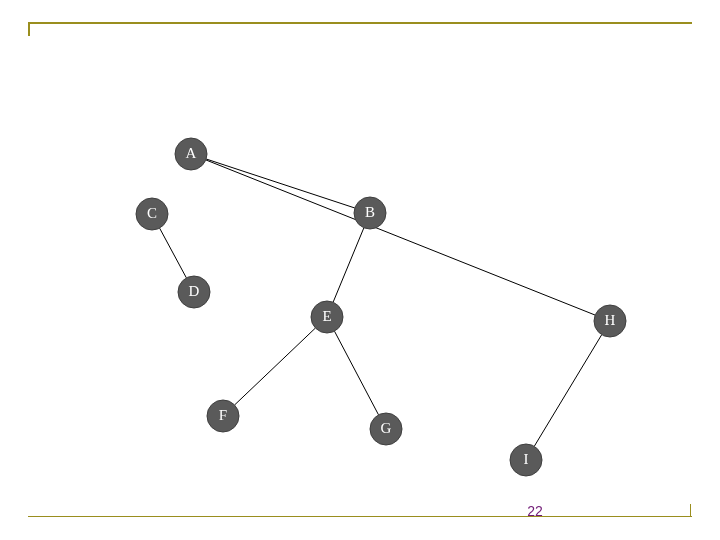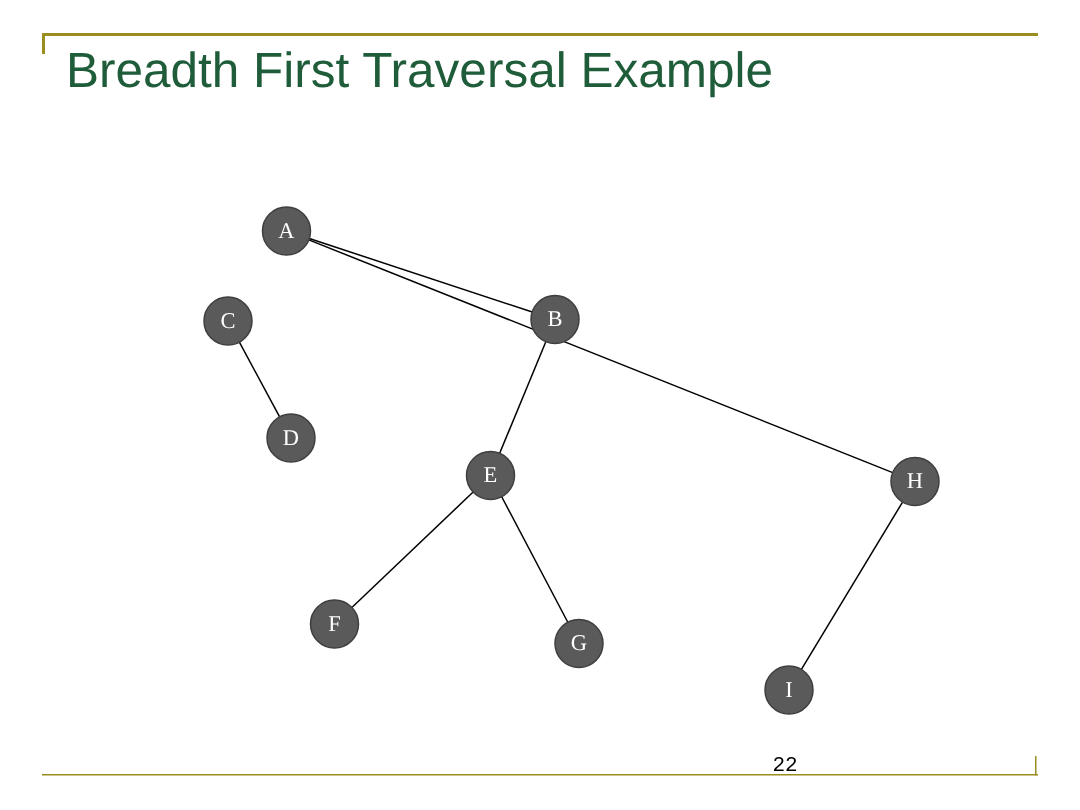--- a/index.html
+++ b/index.html
@@ -88,34 +88,34 @@
   .node-circle {
     fill: #5a5a5a;
     stroke: #3f3f3f;
     stroke-width: 1;
   }
   .page-number {
     position: absolute;
     left: 515px;
     top: 503px;
     width: 40px;
-    font-family: Liberation Mono, monospace;
+    text-align: center;
+    font-family: Liberation Sans, sans-serif;
     font-size: 14px;
-    color: #000000;
+    color: #701a75;
   }
 </style>
 </head>
 <body>
 
 <div id="slide">
 
   <div class="rule-top"></div>
   <div class="rule-top-left"></div>
 
-  <div class="title">Breadth First Traversal Example</div>
 
   <svg id="graph" viewBox="0 0 720 540" xmlns="http://www.w3.org/2000/svg">
     <g id="edges">
         <line x1="206.19582588282128" y1="159.00868003958914" x2="354.8041741171787" y2="207.99131996041086" class="edge" stroke="#000000"></line>
         <line x1="205.86295485043982" y1="159.92389847260966" x2="595.1370451495602" y2="315.07610152739034" class="edge" stroke="#000000"></line>
         <line x1="159.58559716856027" y1="228.0875375987548" x2="186.41440283143973" y2="277.9124624012452" class="edge" stroke="#000000"></line>
         <line x1="363.8865573681219" y1="227.78600078407732" x2="333.1134426318781" y2="302.2139992159227" class="edge" stroke="#000000"></line>
         <line x1="315.41114346579093" y1="328.03169997006444" x2="234.5888565342091" y2="404.96830002993556" class="edge" stroke="#000000"></line>
         <line x1="334.457151652235" y1="331.15594889915786" x2="378.542848347765" y2="414.84405110084214" class="edge" stroke="#000000"></line>
         <line x1="601.7246462264541" y1="334.6937401728914" x2="534.2753537735459" y2="446.3062598271086" class="edge" stroke="#000000"></line>

